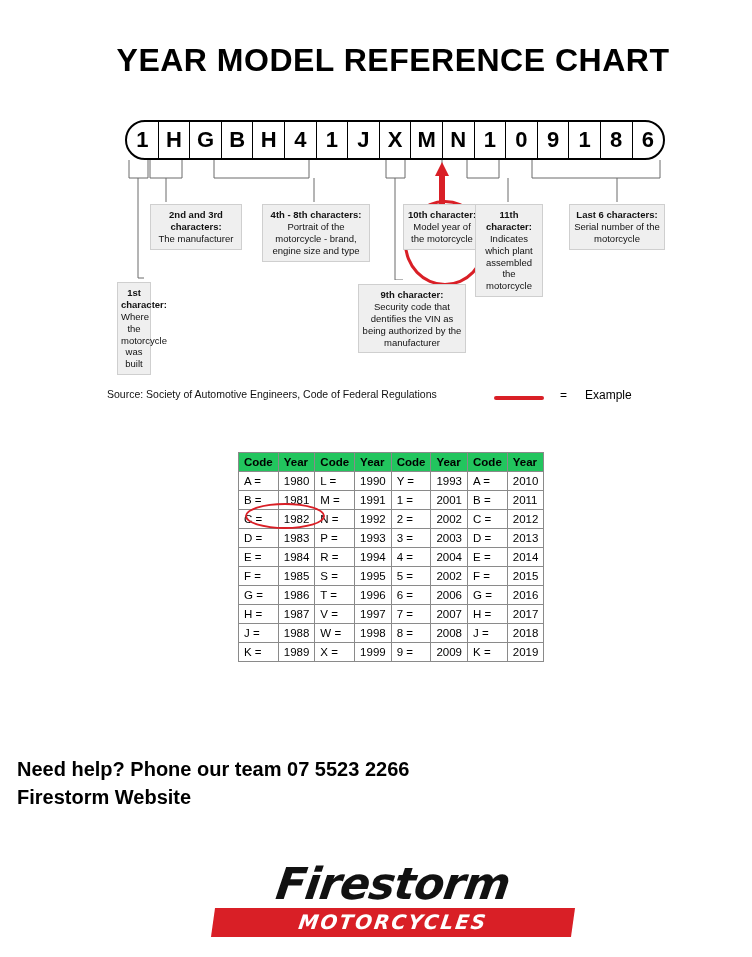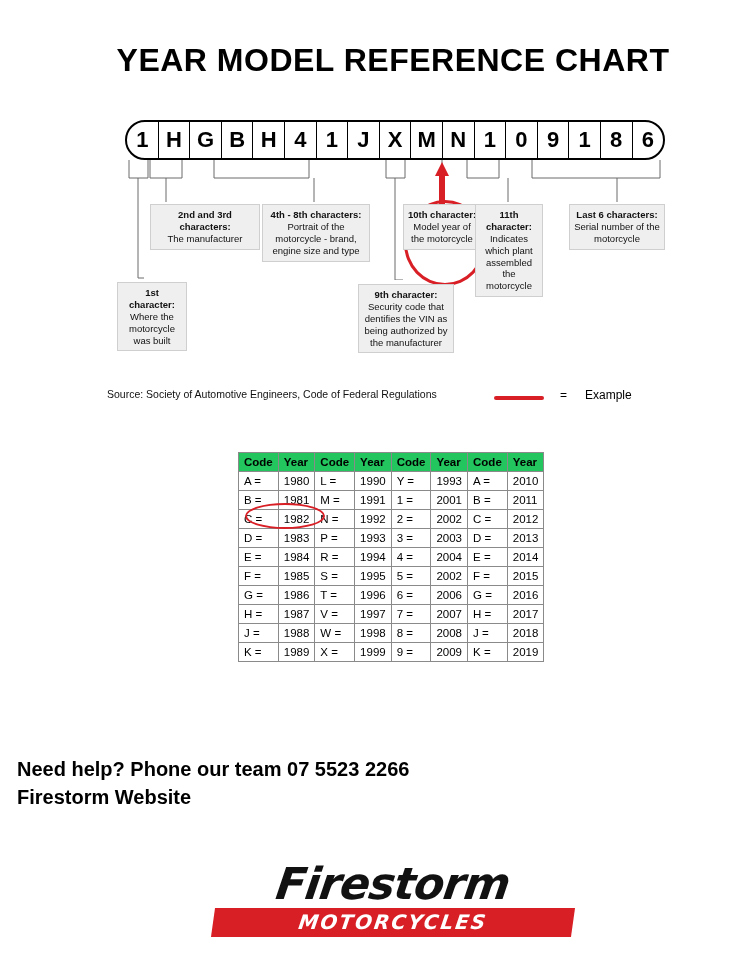--- a/index.html
+++ b/index.html
@@ -75,24 +75,24 @@
     border: 1px solid #cfcfcf;
     box-sizing: border-box;
     font-size: 9.5px;
     line-height: 1.25;
     text-align: center;
     padding: 4px 3px;
     color: #111;
   }
   .callout b { font-weight: bold; }
 
-  .c1  { left: 100px;  top: 282px; width: 70px;  }
-  .c2  { left: 133px;  top: 204px; width: 110px;  }
+  .c1  { left: 100px;  top: 282px; width: 34px;  }
+  .c2  { left: 133px;  top: 204px; width: 92px;  }
   .c3  { left: 245px;  top: 204px; width: 108px; }
-  .c4  { left: 341px;  top: 284px; width: 96px;  }
+  .c4  { left: 341px;  top: 284px; width: 108px;  }
   .c5  { left: 386px;  top: 204px; width: 78px;  }
   .c6  { left: 458px;  top: 204px; width: 68px;  }
   .c7  { left: 552px;  top: 204px; width: 96px; text-align: center;  }
 
   
   .vin-circle {
     position: absolute;
     left: 387px;
     top: 200px;
     width: 82px;

